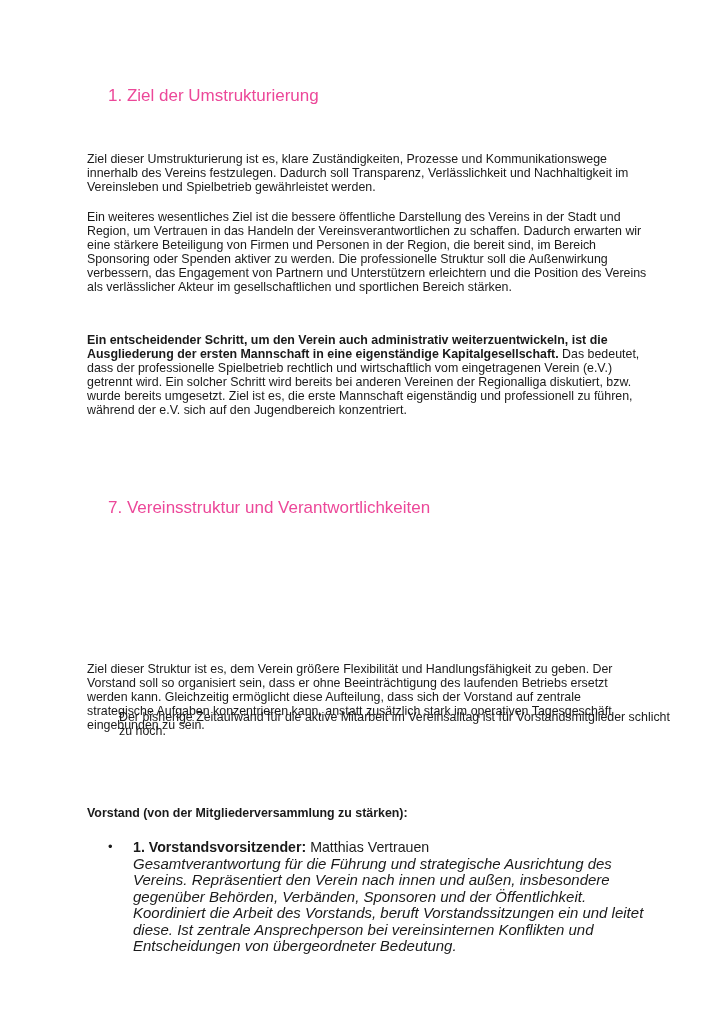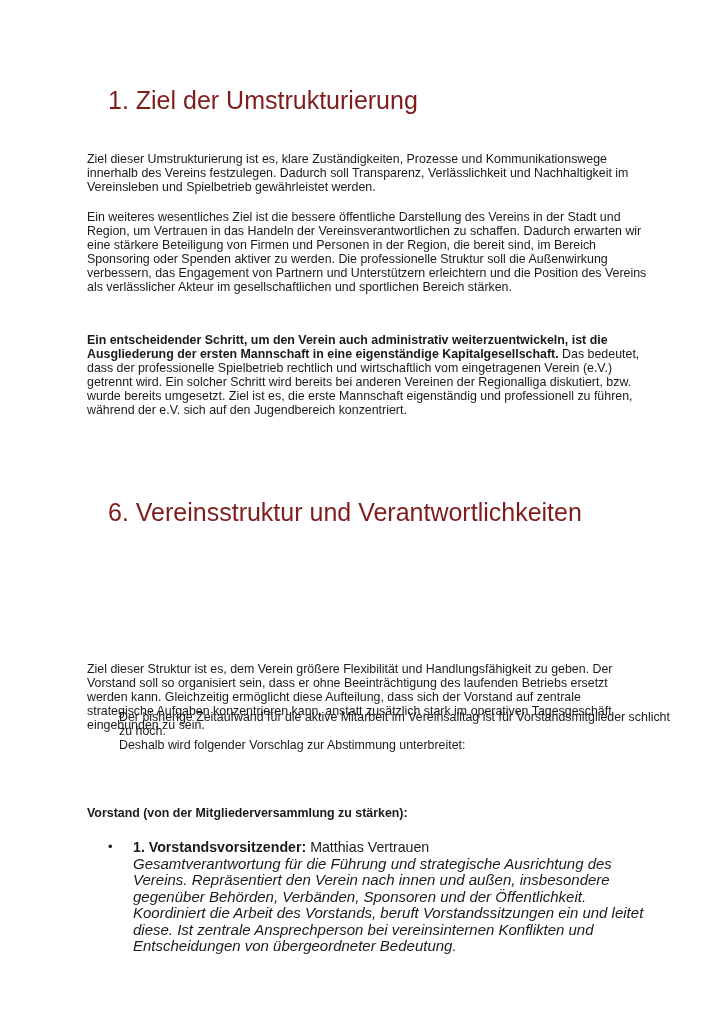--- a/index.html
+++ b/index.html
@@ -1,20 +1,20 @@
 <!DOCTYPE html>
 <html><head>
 <meta charset="utf-8">
 <style>
   html, body { margin: 0; padding: 0; background: #ffffff; }
   body { width: 724px; height: 1024px; position: relative; overflow: hidden;
          font-family: "Liberation Sans", sans-serif; color: #1a1a1a; }
   .page { position: absolute; left: 87px; top: 0; width: 560px; }
   h1 { font-family: "Liberation Sans", sans-serif; font-weight: normal;
-       color: #7f1d1d; font-size: 25px; margin: 0; position: absolute; left: 21px; white-space: nowrap; }
+       color: #ec4899; font-size: 17px; margin: 0; position: absolute; left: 21px; white-space: nowrap; }
   #h1a { top: 86px; }
   #h1b { top: 498px; }
   p { margin: 0; font-size: 12.4px; line-height: 14px; position: absolute; left: 0; width: 560px; }
   .b { font-weight: bold; }
   #p1 { top: 152px; }
   #p2 { top: 210px; }
   #p3 { top: 333px; }
   #p4 { top: 563px; }
   #p5 { top: 662px; }
   #p6 { top: 710px; margin-left: 32px; }
@@ -27,24 +27,24 @@
 </style>
 </head>
 <body>
 
 <div class="page">
   <h1 id="h1a">1. Ziel der Umstrukturierung</h1>
   <p id="p1">Ziel dieser Umstrukturierung ist es, klare Zuständigkeiten, Prozesse und Kommunikationswege innerhalb des Vereins festzulegen. Dadurch soll Transparenz, Verlässlichkeit und Nachhaltigkeit im Vereinsleben und Spielbetrieb gewährleistet werden.</p>
   <p id="p2">Ein weiteres wesentliches Ziel ist die bessere öffentliche Darstellung des Vereins in der Stadt und Region, um Vertrauen in das Handeln der Vereinsverantwortlichen zu schaffen. Dadurch erwarten wir eine stärkere Beteiligung von Firmen und Personen in der Region, die bereit sind, im Bereich Sponsoring oder Spenden aktiver zu werden. Die professionelle Struktur soll die Außenwirkung verbessern, das Engagement von Partnern und Unterstützern erleichtern und die Position des Vereins als verlässlicher Akteur im gesellschaftlichen und sportlichen Bereich stärken.</p>
   <p id="p3"><span class="b">Ein entscheidender Schritt, um den Verein auch administrativ weiterzuentwickeln, ist die Ausgliederung der ersten Mannschaft in eine eigenständige Kapitalgesellschaft.</span> <span>Das bedeutet, dass der professionelle Spielbetrieb rechtlich und wirtschaftlich vom eingetragenen Verein (e.V.) getrennt wird. Ein solcher Schritt wird bereits bei anderen Vereinen der Regionalliga diskutiert, bzw. wurde bereits umgesetzt. Ziel ist es, die erste Mannschaft eigenständig und professionell zu führen, während der e.V. sich auf den Jugendbereich konzentriert.</span></p>
 
-  <h1 id="h1b">6. Vereinsstruktur und Verantwortlichkeiten</h1>
+  <h1 id="h1b">7. Vereinsstruktur und Verantwortlichkeiten</h1>
   <p id="p4"><br></p>
   <p id="p5">Ziel dieser Struktur ist es, dem Verein größere Flexibilität und Handlungsfähigkeit zu geben. Der Vorstand soll so organisiert sein, dass er ohne Beeinträchtigung des laufenden Betriebs ersetzt werden kann. Gleichzeitig ermöglicht diese Aufteilung, dass sich der Vorstand auf zentrale strategische Aufgaben konzentrieren kann, anstatt zusätzlich stark im operativen Tagesgeschäft eingebunden zu sein.</p>
-  <p id="p6"><span>Der bisherige Zeitaufwand für die aktive Mitarbeit im Vereinsalltag ist für Vorstandsmitglieder schlicht zu hoch.</span><br><span>Deshalb wird folgender Vorschlag zur Abstimmung unterbreitet:</span></p>
+  <p id="p6"><span>Der bisherige Zeitaufwand für die aktive Mitarbeit im Vereinsalltag ist für Vorstandsmitglieder schlicht zu hoch.</span><br></p>
   <p id="p7">Vorstand (von der Mitgliederversammlung zu stärken):</p>
 
   <div class="li">
     <span class="bullet">•</span>
     <div class="li-body">
       <div class="li-head"><span class="b">1. Vorstandsvorsitzender:</span> <span>Matthias Vertrauen</span></div>
       <div class="li-desc">Gesamtverantwortung für die Führung und strategische Ausrichtung des Vereins. Repräsentiert den Verein nach innen und außen, insbesondere gegenüber Behörden, Verbänden, Sponsoren und der Öffentlichkeit. Koordiniert die Arbeit des Vorstands, beruft Vorstandssitzungen ein und leitet diese. Ist zentrale Ansprechperson bei vereinsinternen Konflikten und Entscheidungen von übergeordneter Bedeutung.</div>
     </div>
   </div>
 </div>

